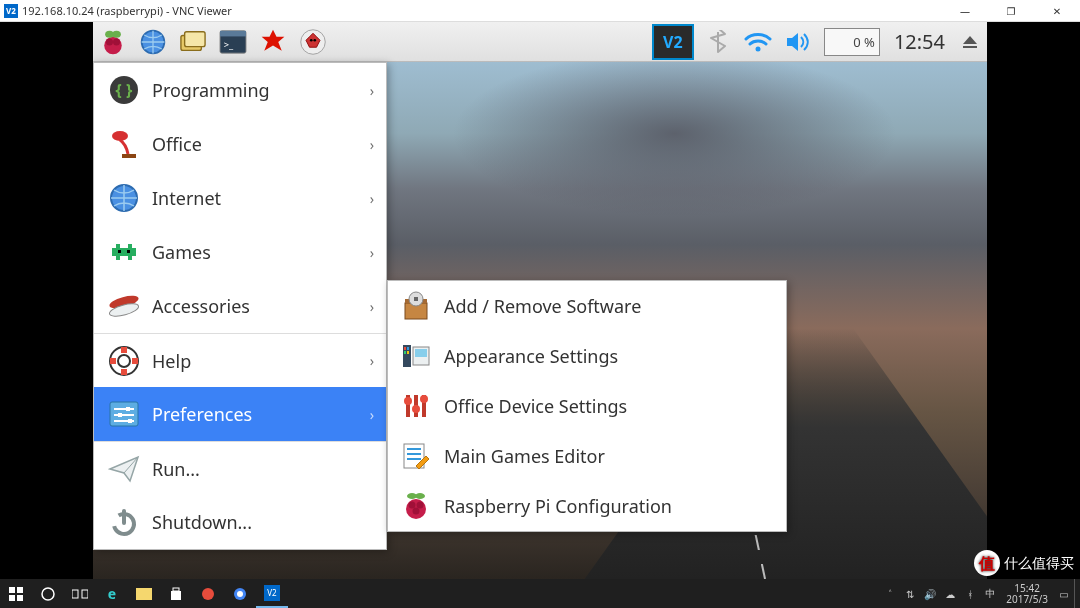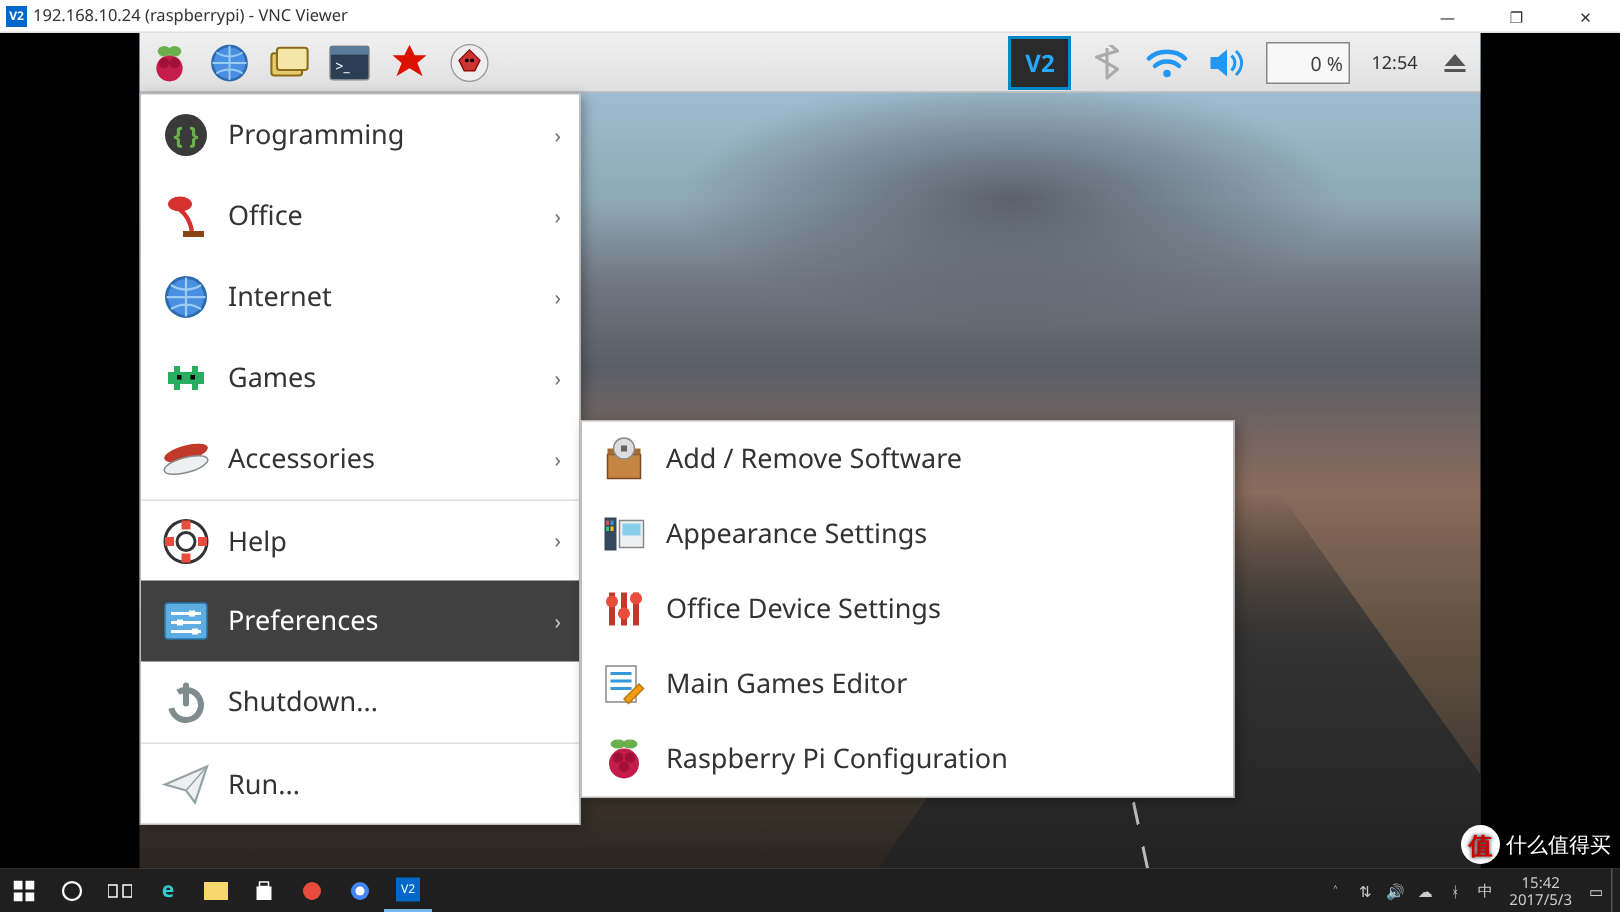--- a/index.html
+++ b/index.html
@@ -26,33 +26,33 @@
   .clouds { position: absolute; top: 5%; right: 10%; width: 50%; height: 30%; background: radial-gradient(ellipse at 50% 50%, rgba(80,80,90,0.8) 0%, transparent 70%); }
 
   
   .pi-taskbar { position: absolute; top: 0; left: 0; right: 0; height: 40px; background: linear-gradient(to bottom, #f0f0f0, #e0e0e0); border-bottom: 1px solid #bbb; display: flex; align-items: center; }
   .tb-left { display: flex; align-items: center; height: 100%; }
   .tb-icon { width: 40px; height: 40px; display: flex; align-items: center; justify-content: center; }
   .tb-right { margin-left: auto; display: flex; align-items: center; height: 100%; }
   .tray-icon { width: 40px; height: 40px; display: flex; align-items: center; justify-content: center; font-size: 20px; }
   .vnc-badge { width: 42px; height: 36px; margin: 0 4px; background: #2a2a2a; border: 2px solid #0088cc; display: flex; align-items: center; justify-content: center; color: #22aaff; font-size: 16px; font-weight: bold; }
   .cpu-widget { width: 56px; height: 28px; margin: 0 6px; border: 1px solid #888; background: #f8f8f8; display: flex; align-items: center; justify-content: flex-end; padding-right: 4px; font-size: 13px; color: #444; }
-  .clock { font-size: 12px; color: #333; margin: 0 8px; }
+  .clock { font-size: 20px; color: #333; margin: 0 8px; }
   .eject { font-size: 18px; color: #555; margin: 0 8px; }
 
   
   .app-menu { position: absolute; top: 40px; left: 0; width: 294px; background: #fff; border: 1px solid #bbb; box-shadow: 2px 2px 8px rgba(0,0,0,0.3); }
   .menu-item { height: 54px; display: flex; align-items: center; padding: 0 12px; font-size: 18px; color: #333; position: relative; }
   .menu-item.sep-top { border-top: 1px solid #ddd; align-items: center; }
-  .menu-item.selected { background: #404040; color: #fff; }
+  .menu-item.selected { background: #3b82f6; color: #fff; }
   .menu-item .m-icon { width: 36px; height: 36px; margin-right: 10px; display: flex; align-items: center; justify-content: center; }
   .menu-item .arrow { margin-left: auto; font-size: 14px; color: inherit; opacity: 0.7; }
 
   
-  .submenu { position: absolute; top: 258px; left: 294px; width: 436px; background: #fff; border: 1px solid #bbb; box-shadow: 2px 2px 8px rgba(0,0,0,0.3); }
+  .submenu { position: absolute; top: 258px; left: 294px; width: 400px; background: #fff; border: 1px solid #bbb; box-shadow: 2px 2px 8px rgba(0,0,0,0.3); }
   .sub-item { height: 50px; display: flex; align-items: center; padding: 0 12px; font-size: 18px; color: #333; }
   .sub-item .s-icon { width: 32px; height: 32px; margin-right: 12px; display: flex; align-items: center; justify-content: center; }
 
   
   .win-taskbar { position: absolute; bottom: 0; left: 0; right: 0; height: 29px; background: #1f1f1f; display: flex; align-items: center; }
   .wt-left { display: flex; align-items: center; height: 100%; }
   .wt-icon { width: 32px; height: 100%; display: flex; align-items: center; justify-content: center; color: #fff; font-size: 14px; }
   .wt-icon.active { border-bottom: 2px solid #76b9ed; }
   .wt-right { margin-left: auto; display: flex; align-items: center; height: 100%; color: #ccc; font-size: 10px; }
   .wt-tray-icon { width: 20px; display: flex; justify-content: center; }
@@ -236,37 +236,37 @@
                 <line x1="6" y1="15" x2="26" y2="15" stroke="#fff" stroke-width="2"></line>
                 <line x1="6" y1="21" x2="26" y2="21" stroke="#fff" stroke-width="2"></line>
                 <rect x="18" y="7" width="4" height="4" fill="#fff"></rect>
                 <rect x="10" y="13" width="4" height="4" fill="#fff"></rect>
                 <rect x="20" y="19" width="4" height="4" fill="#fff"></rect>
               </svg>
             </div>
             <span>Preferences</span>
             <span class="arrow">›</span>
           </div>
+          <div class="menu-item sep-top">
+            <div class="m-icon">
+              <svg width="32" height="28" viewBox="0 0 32 28">
+                <polygon points="2,14 30,2 22,26 16,18 2,14" fill="#ecf0f1" stroke="#95a5a6" stroke-width="1.5"></polygon>
+                <line x1="16" y1="18" x2="30" y2="2" stroke="#95a5a6"></line>
+              </svg>
+            </div>
+            <span>Run...</span>
+          </div>
           <div class="menu-item">
             <div class="m-icon">
               <svg width="30" height="30" viewBox="0 0 30 30">
                 <circle cx="15" cy="17" r="10" fill="none" stroke="#7f8c8d" stroke-width="4" stroke-dasharray="50 12" transform="rotate(-120 15 17)"></circle>
                 <line x1="15" y1="4" x2="15" y2="16" stroke="#7f8c8d" stroke-width="4" stroke-linecap="round"></line>
               </svg>
             </div>
             <span>Shutdown...</span>
-          </div>
-          <div class="menu-item sep-top">
-            <div class="m-icon">
-              <svg width="32" height="28" viewBox="0 0 32 28">
-                <polygon points="2,14 30,2 22,26 16,18 2,14" fill="#ecf0f1" stroke="#95a5a6" stroke-width="1.5"></polygon>
-                <line x1="16" y1="18" x2="30" y2="2" stroke="#95a5a6"></line>
-              </svg>
-            </div>
-            <span>Run...</span>
           </div>
         </div>
 
       <div class="submenu" id="sub-menu">
           <div class="sub-item">
             <div class="s-icon">
               <svg width="30" height="30" viewBox="0 0 30 30">
                 <rect x="4" y="12" width="22" height="16" fill="#c68642" stroke="#7a4a1e"></rect>
                 <rect x="4" y="8" width="22" height="4" fill="#a56a34"></rect>
                 <circle cx="15" cy="8" r="7" fill="#ddd" stroke="#888"></circle>

